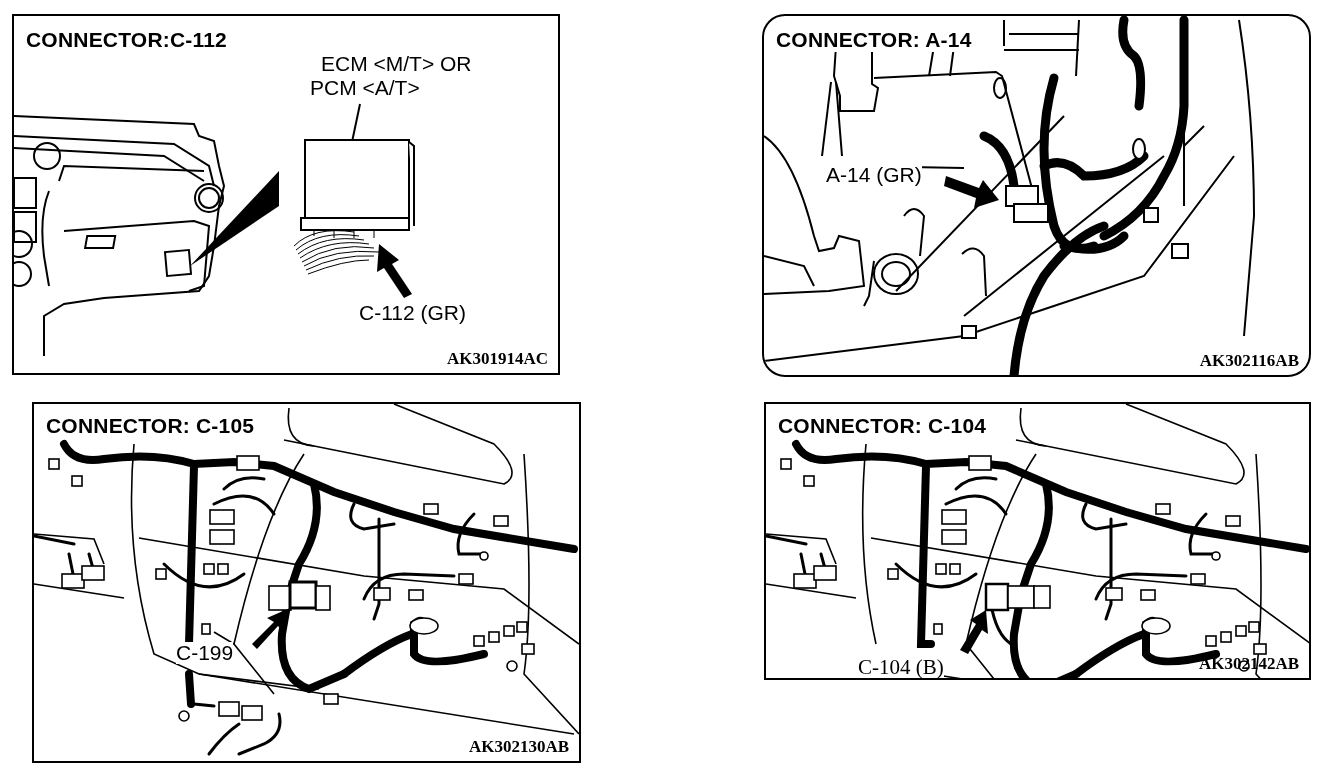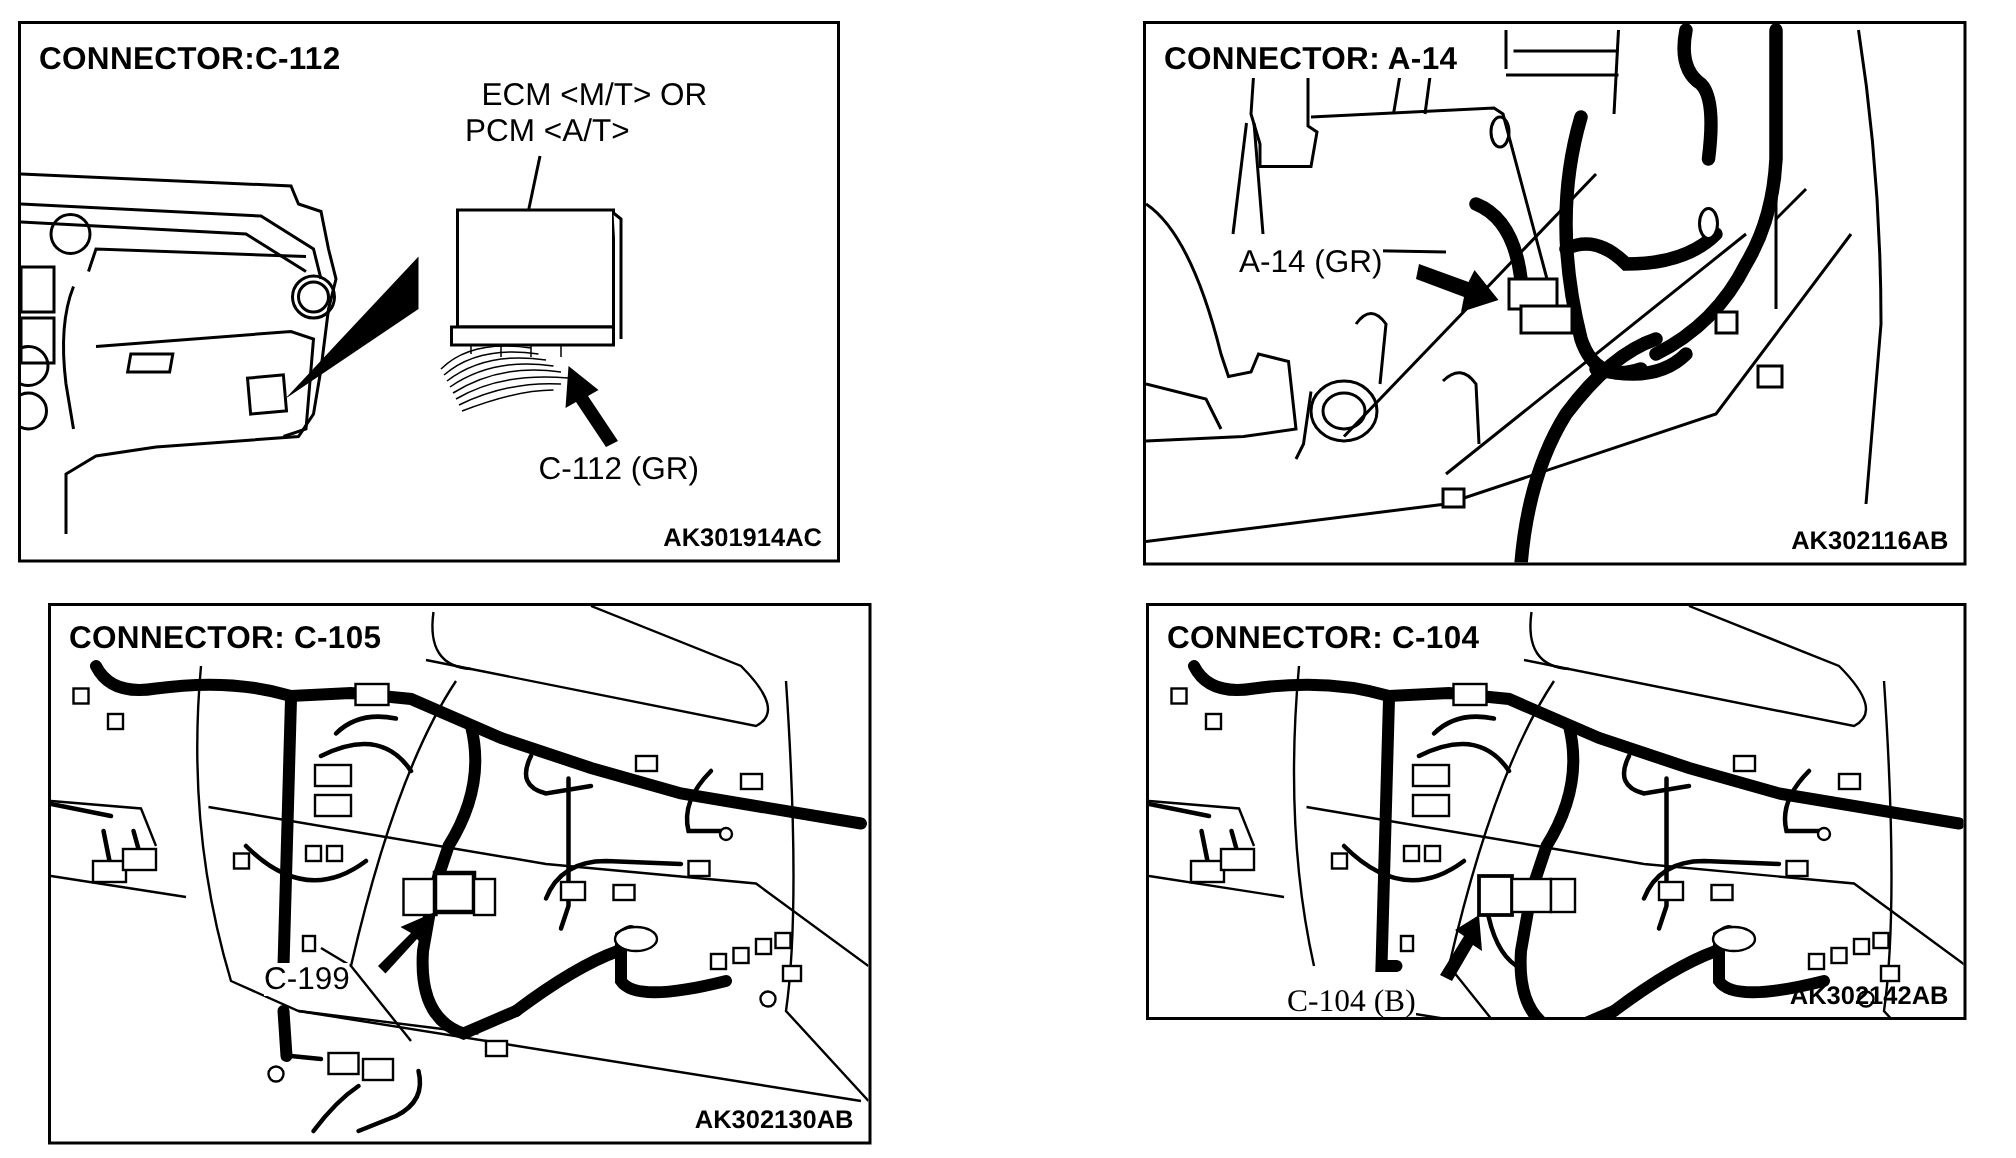--- a/index.html
+++ b/index.html
@@ -1,26 +1,26 @@
 <!DOCTYPE html>
 <html><head>
 <meta charset="utf-8">
 <style>
   html, body { margin: 0; padding: 0; background: #ffffff; }
   body { width: 1344px; height: 772px; position: relative; overflow: hidden;
          font-family: "Liberation Sans", sans-serif; color: #000; }
   .panel { position: absolute; border: 2px solid #000; background: #fff; overflow: hidden; box-sizing: border-box; }
   #p1 { left: 12px; top: 14px; width: 548px; height: 361px; padding-left: 40px; }
-  #p2 { left: 762px; top: 14px; width: 549px; height: 363px; }
+  #p2 { left: 762px; top: 14px; width: 549px; height: 363px; border-radius: 23px; }
   #p3 { left: 12px; top: 402px; width: 549px; height: 361px; margin-left: 20px; }
   #p4 { left: 764px; top: 402px; width: 547px; height: 278px; }
   .panel svg { position: absolute; left: 0; top: 0; }
   .title { position: absolute; font-weight: bold; font-size: 21px; letter-spacing: 0.2px;
            background: #fff; padding: 0 2px; line-height: 24px; white-space: nowrap; }
-  .code { position: absolute; right: 10px; bottom: 4px; font-weight: bold; font-size: 17px; white-space: nowrap; }
+  .code { position: absolute; right: 10px; bottom: 4px; font-weight: bold; font-size: 17px; white-space: nowrap; font-family: Liberation Serif, serif; }
   .label { position: absolute; font-size: 21px; white-space: nowrap; background: #fff; line-height: 22px; }
   .callout { position: absolute; font-size: 21px; white-space: nowrap; line-height: 23px; }
 </style>
 </head>
 <body>
 
 <div id="p1" class="panel">
   <svg width="548" height="361" viewBox="0 0 548 361">
     <g fill="none" stroke="#000" stroke-width="2">
 

